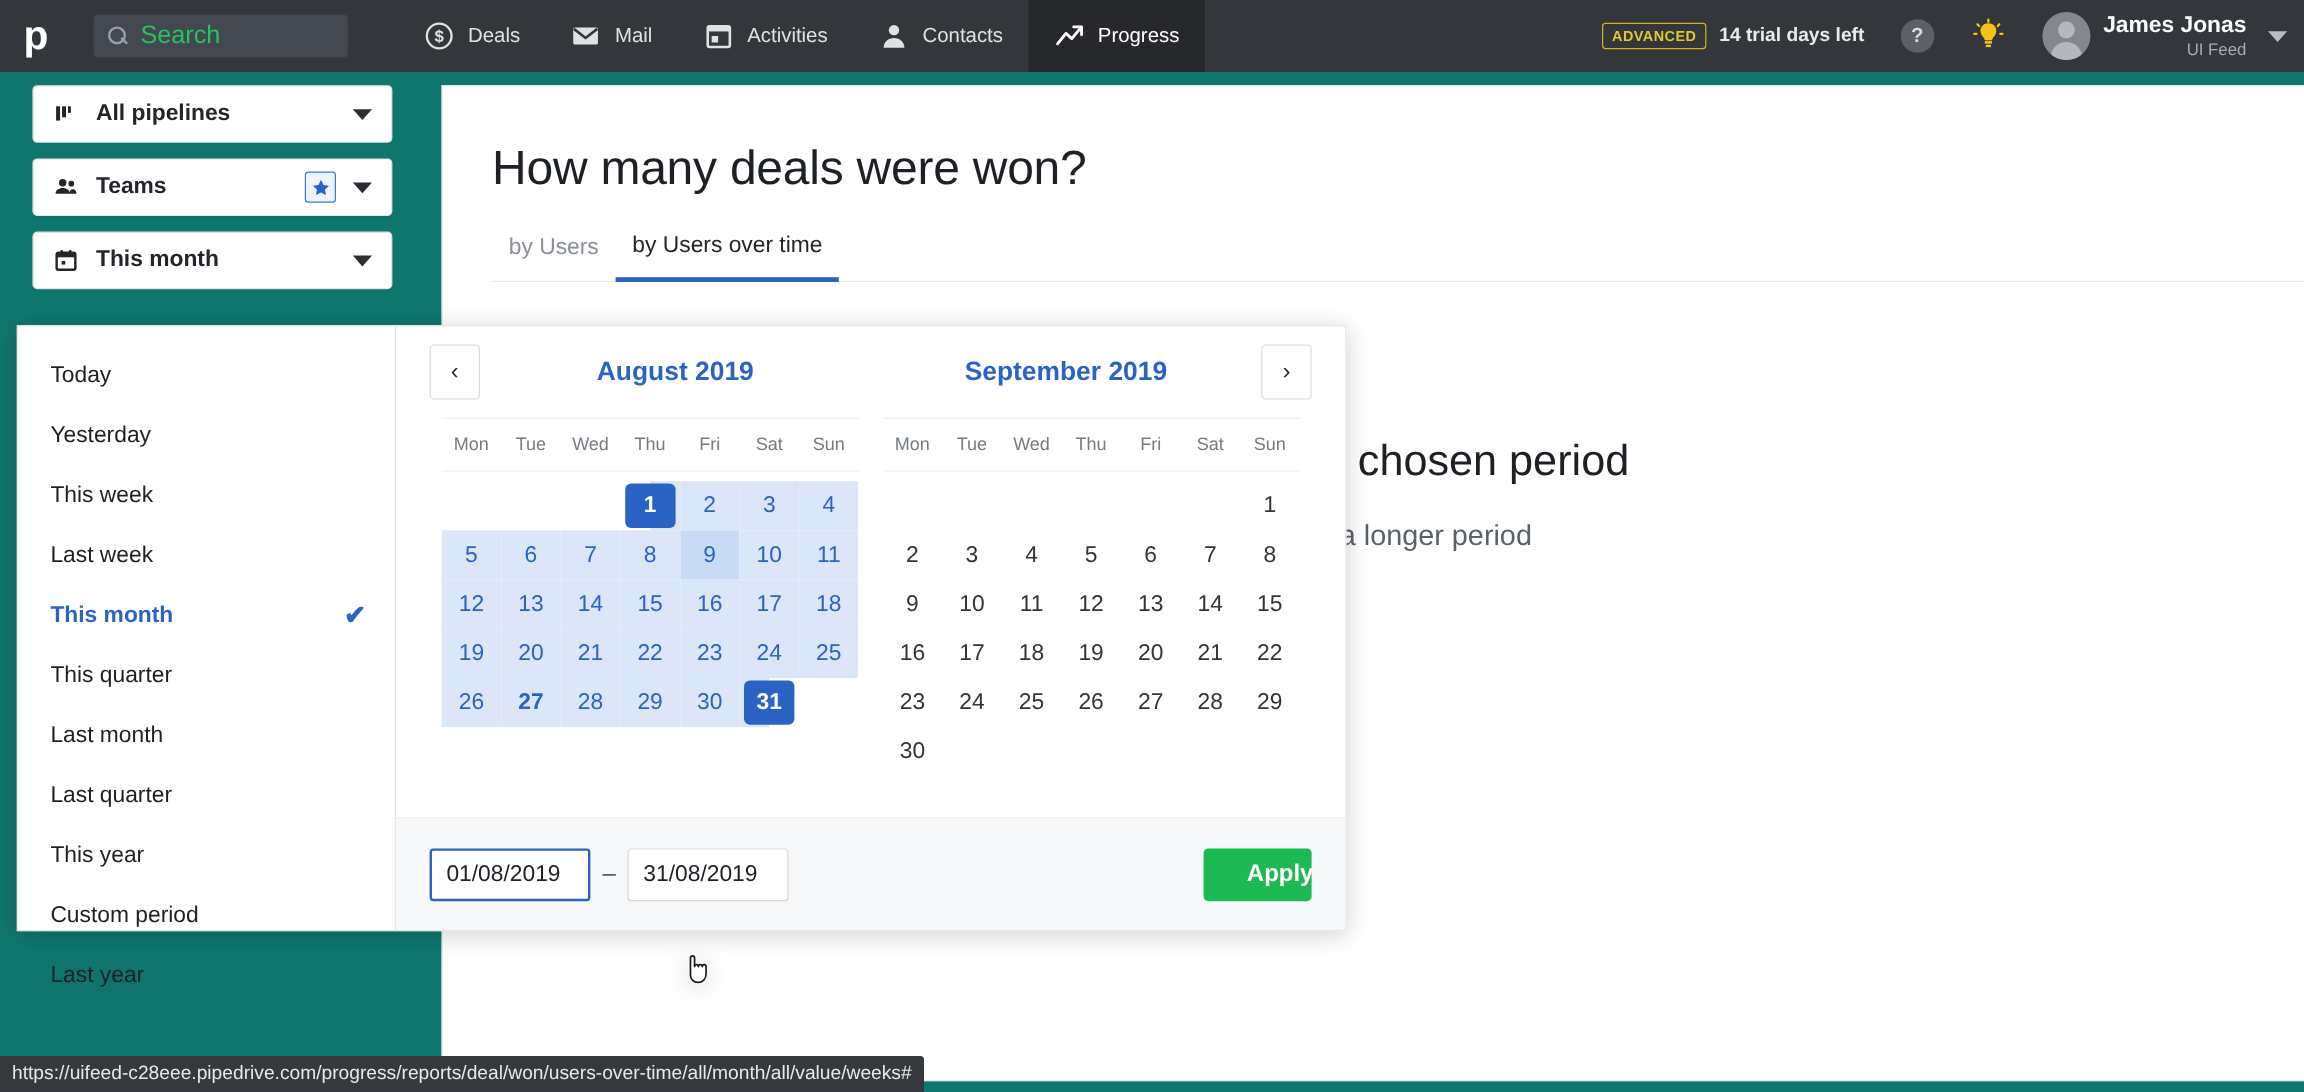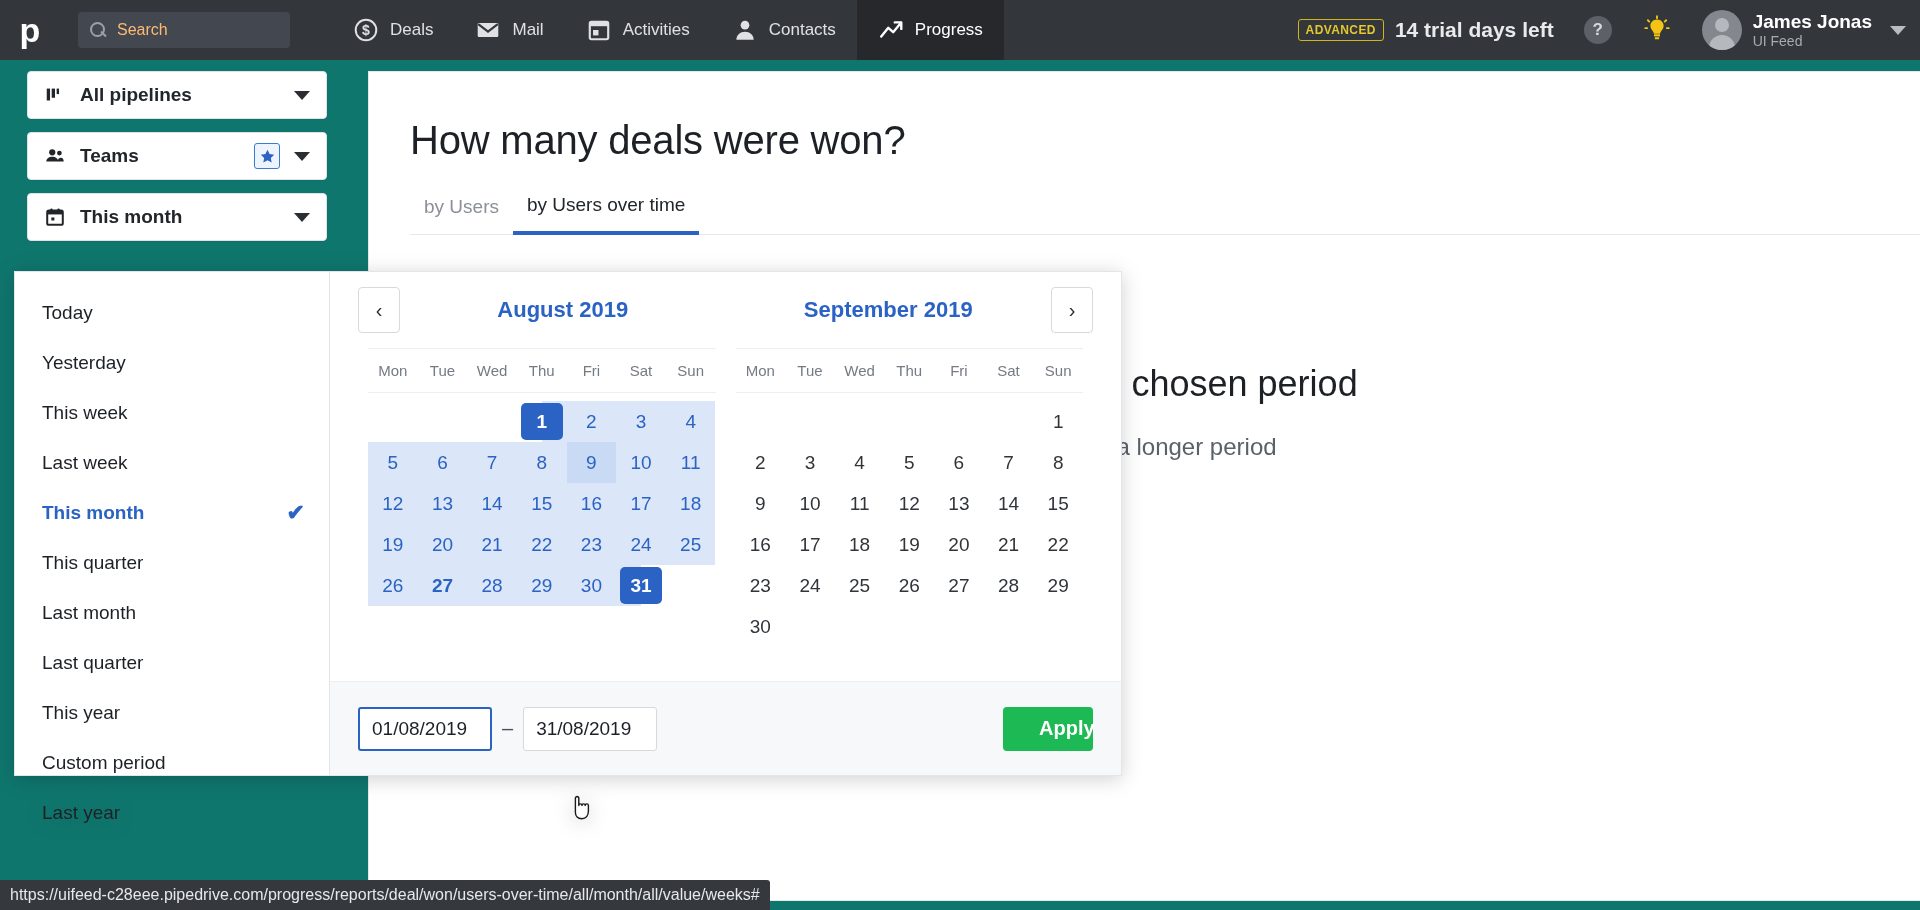--- a/index.html
+++ b/index.html
@@ -31,59 +31,59 @@
   }
   .searchbox .mag { width: 17px; height: 17px; position: relative; flex: none; }
   .searchbox .mag::before {
     content: ""; position: absolute; left: 0; top: 0;
     width: 11px; height: 11px; border: 2px solid #9aa0a8; border-radius: 50%;
   }
   .searchbox .mag::after {
     content: ""; position: absolute; left: 10px; top: 11px;
     width: 7px; height: 2px; background: #9aa0a8; transform: rotate(45deg);
   }
-  .searchbox .ph { margin-left: 10px; color: #fdba74; font-size: 16px; }
+  .searchbox .ph { margin-left: 10px; color: #22c55e; font-size: 21px; }
 
   .navitems { display: flex; align-items: center; height: 60px; margin-left: 42px; }
   .navitem {
     height: 60px; display: flex; align-items: center; gap: 11px;
     padding: 0 21px; color: #dfe1e4; font-size: 17px; cursor: pointer;
   }
   .navitem.active { background: #26282c; color: #ffffff; }
   .navicon { width: 26px; height: 26px; display: block; flex: none; }
 
   .right-zone {
     margin-left: auto; display: flex; align-items: center; height: 60px;
     padding-right: 14px; gap: 0;
   }
   .badge-adv {
     border: 1px solid #d2b51c; color: #e3c72c;
     font-size: 12px; font-weight: bold; letter-spacing: .4px;
     padding: 3px 7px; border-radius: 3px;
   }
-  .trial-text { color: #e8eaec; font-size: 21px; font-weight: bold; margin-left: 11px; }
+  .trial-text { color: #e8eaec; font-size: 16px; font-weight: bold; margin-left: 11px; }
   .circ-help {
     margin-left: 30px; width: 28px; height: 28px; border-radius: 50%;
     background: #5c6067; color: #d8dade; font-size: 17px; font-weight: bold;
     display: flex; align-items: center; justify-content: center; cursor: pointer;
   }
   .bulb { margin-left: 30px; width: 30px; height: 30px; cursor: pointer; }
   .avatar {
     margin-left: 30px; width: 40px; height: 40px; border-radius: 50%;
     background: #84888e; overflow: hidden; position: relative; flex: none;
   }
   .avatar::before {
     content: ""; position: absolute; left: 13px; top: 8px;
     width: 14px; height: 14px; border-radius: 50%; background: #b5b9be;
   }
   .avatar::after {
     content: ""; position: absolute; left: 7px; top: 25px;
     width: 26px; height: 20px; border-radius: 13px 13px 0 0; background: #b5b9be;
   }
-  .user-names { margin-left: 11px; line-height: 1.15; }
+  .user-names { margin-left: 11px; line-height: 1.15; text-align: right; }
   .user-name { color: #ffffff; font-size: 19px; font-weight: bold; }
   .user-sub { color: #a7acb2; font-size: 14px; }
   .caret-dn {
     margin-left: 18px;
     width: 0; height: 0; border-left: 8px solid transparent;
     border-right: 8px solid transparent; border-top: 9px solid #b9bdc2; cursor: pointer;
   }
 
   
   .page { position: absolute; top: 60px; left: 0; width: 1920px; height: 850px; background: #0f766e; }

